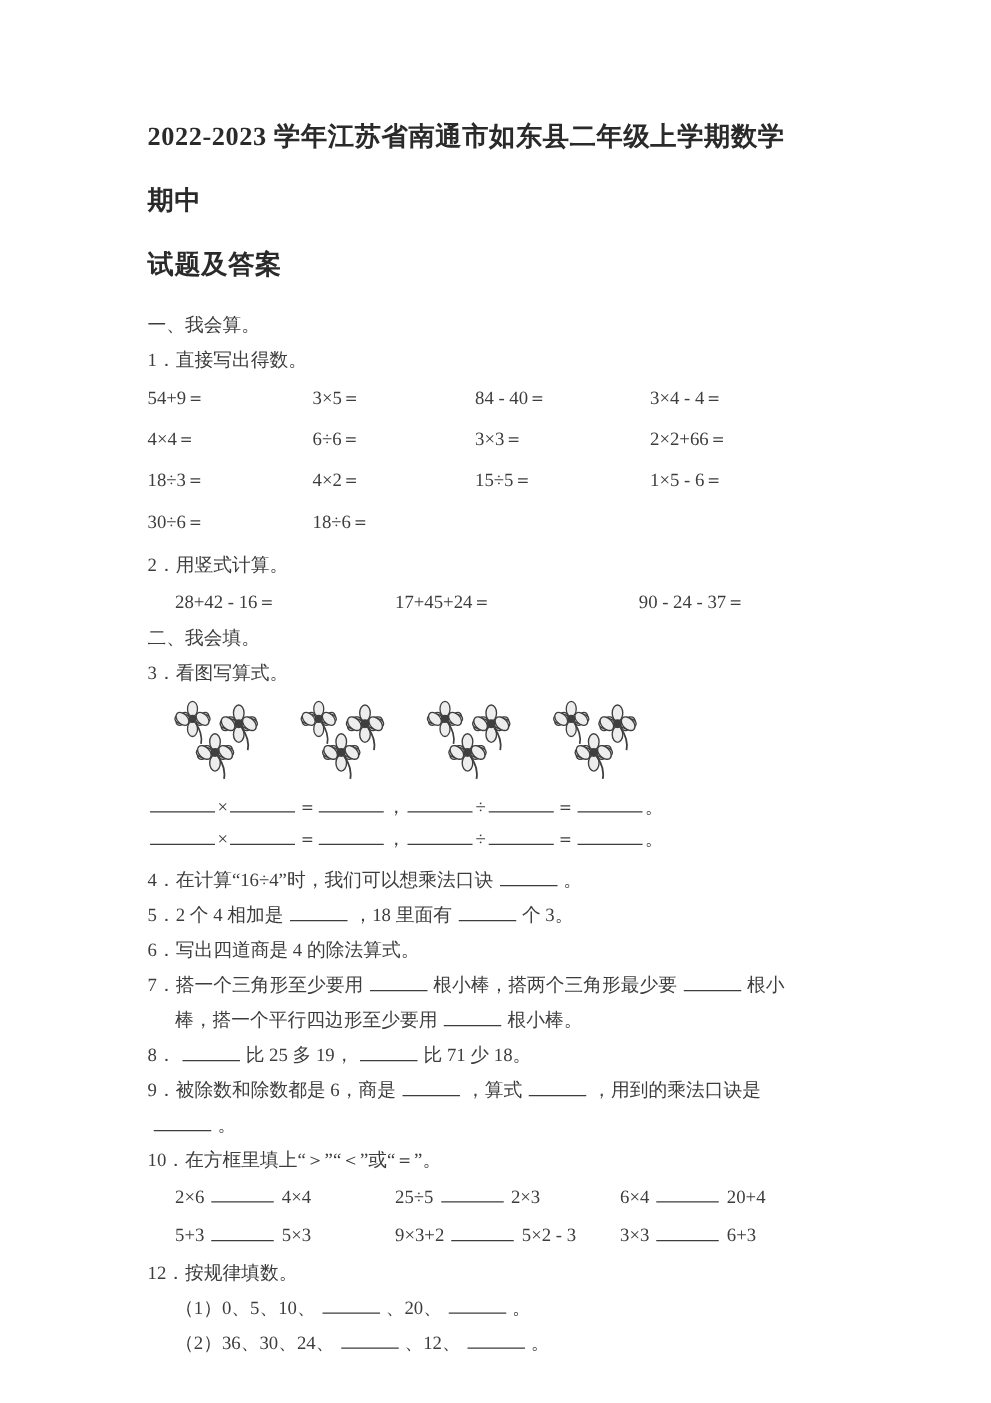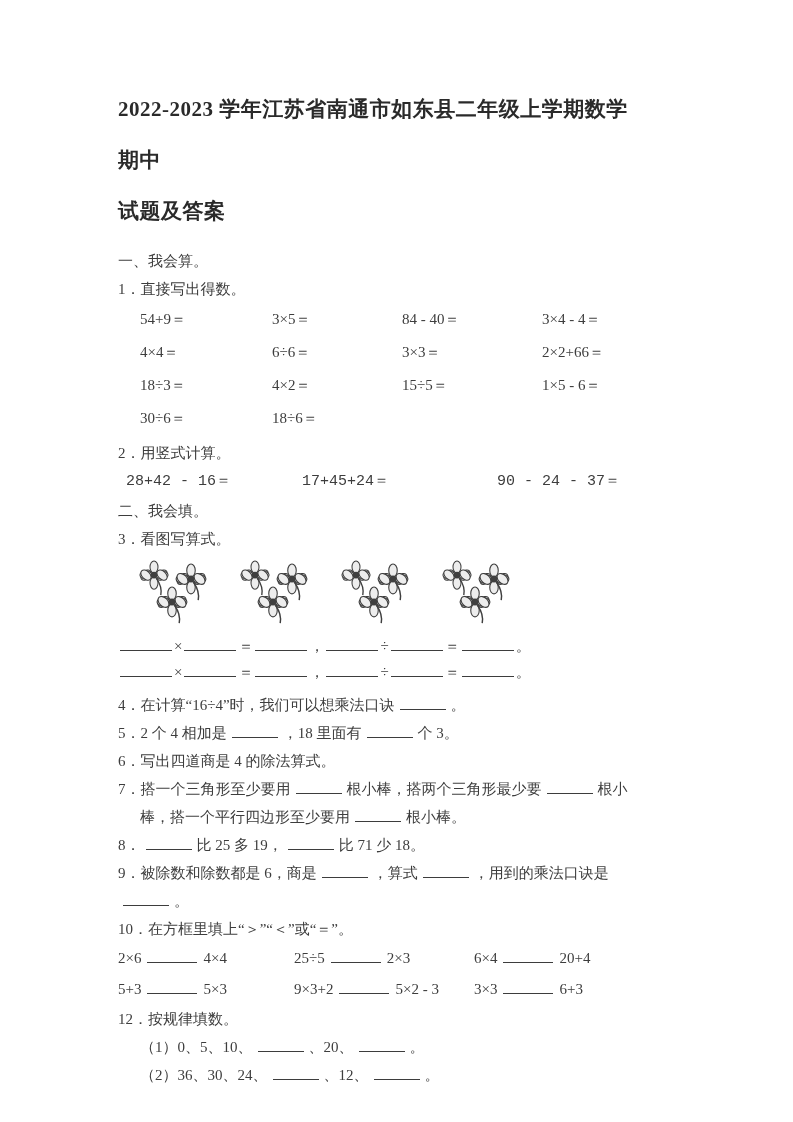--- a/index.html
+++ b/index.html
@@ -5,23 +5,23 @@
   html,body{margin:0;padding:0;}
   body{
     width:793px;height:1122px;overflow:hidden;background:#ffffff;
     font-family:"Liberation Serif","DejaVu Serif",serif;
     color:#3d3d3d;font-size:15px;
   }
   .page{box-sizing:border-box;width:734px;height:1122px;padding:84px 96px 0 118px;display:flex;flex-direction:column;justify-content:space-between;}
   .title p{margin:0;font-size:21px;font-weight:bold;color:#2a2a2a;line-height:51px;letter-spacing:.5px;}
   .title{margin-bottom:10px;}
   .tline{line-height:28px;margin:0;}
-  .q1-grid{display:grid;grid-template-columns:132px 130px 140px auto;margin-left:22px;line-height:33px;}
-  .three-grid{display:grid;grid-template-columns:176px 195px auto;margin-left:8px;line-height:30px;font-family:Liberation Mono, monospace;}
-  .cmp-grid{display:grid;grid-template-columns:176px 180px auto;line-height:31px;}
+  .q1-grid{display:grid;grid-template-columns:132px 130px 140px auto;line-height:33px;}
+  .three-grid{display:grid;grid-template-columns:176px 195px auto;margin-left:22px;line-height:30px;}
+  .cmp-grid{display:grid;grid-template-columns:176px 180px auto;margin-left:22px;line-height:31px;}
   .blank{display:inline-block;width:46px;height:13px;border-bottom:1px solid #3d3d3d;margin:0 5px;}
   .blank-eq{width:52px;margin:0 2px;}
   .blank-cmp{width:50px;margin:0 6px;}
   .hang{padding-left:22px;text-indent:-22px;}
   .flower-row{display:flex;gap:13px;margin:6px 0 8px 20px;}
   .eq-line{line-height:26px;margin:0;}
   .sub-item{margin-left:22px;}
   .footer{margin-top:50px;text-align:center;font-family:"Liberation Sans","DejaVu Sans",sans-serif;
           color:#8c8c8c;font-size:16px;letter-spacing:.5px;}
   svg.cluster{display:block;}

